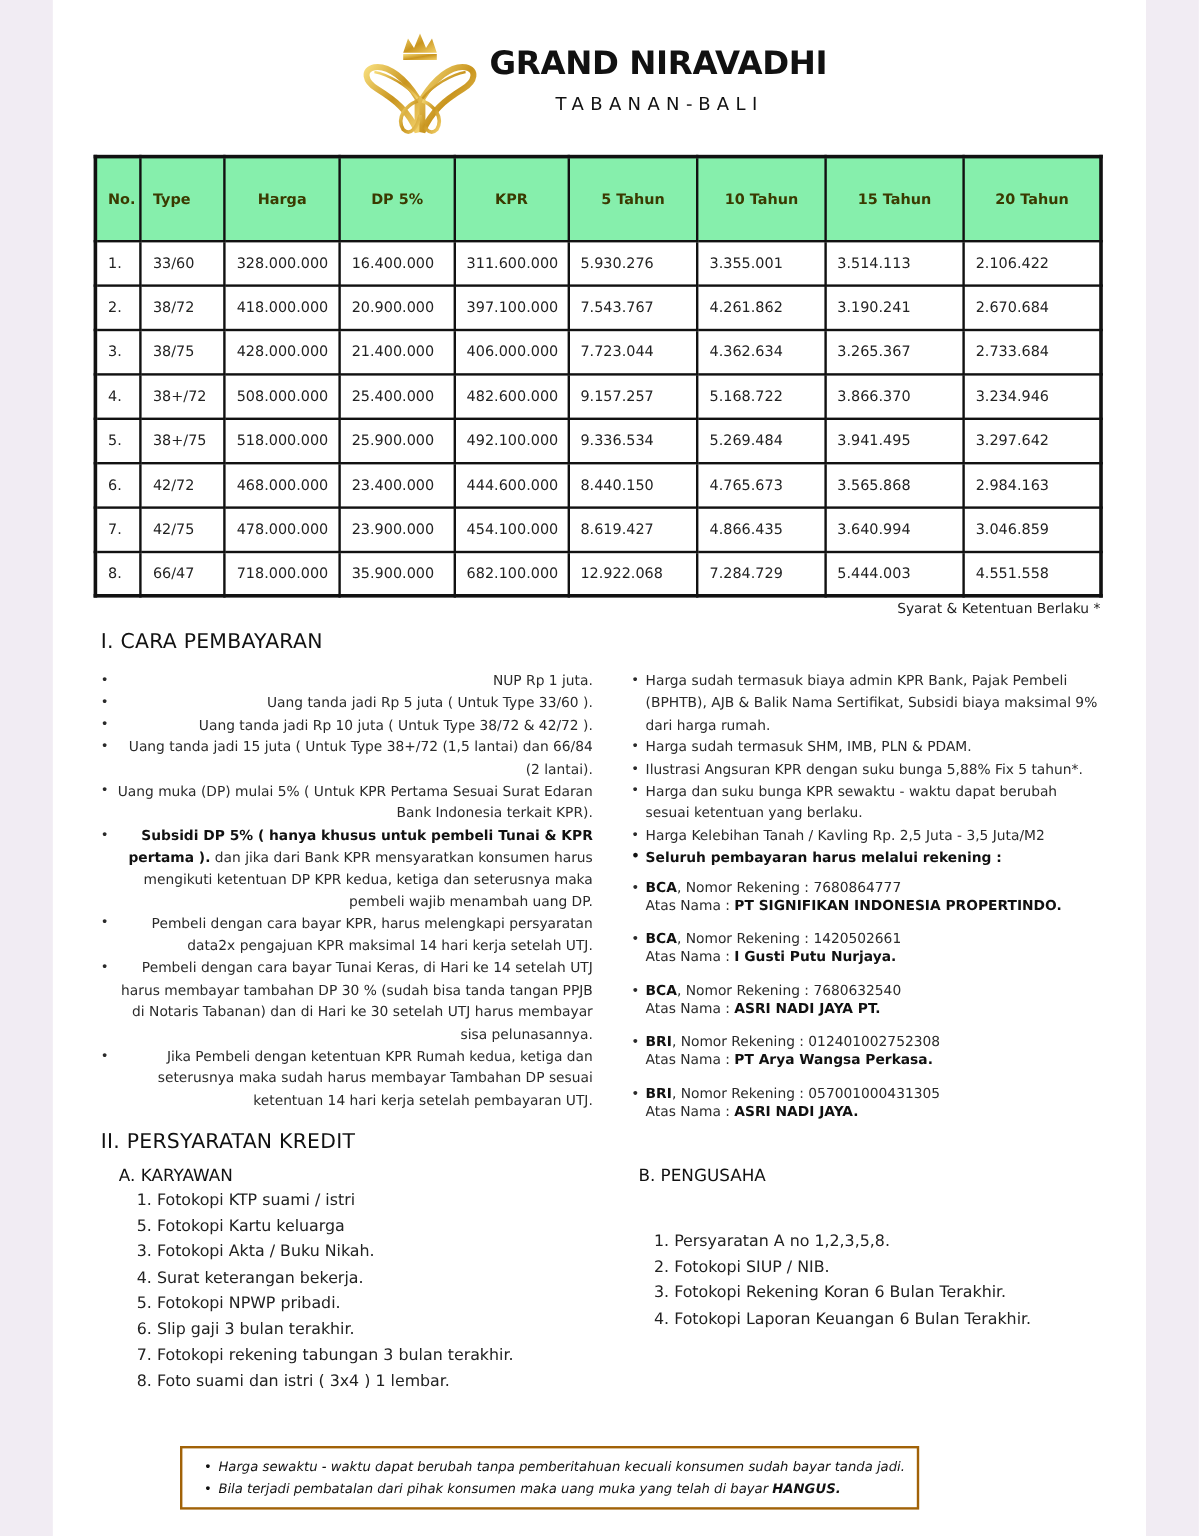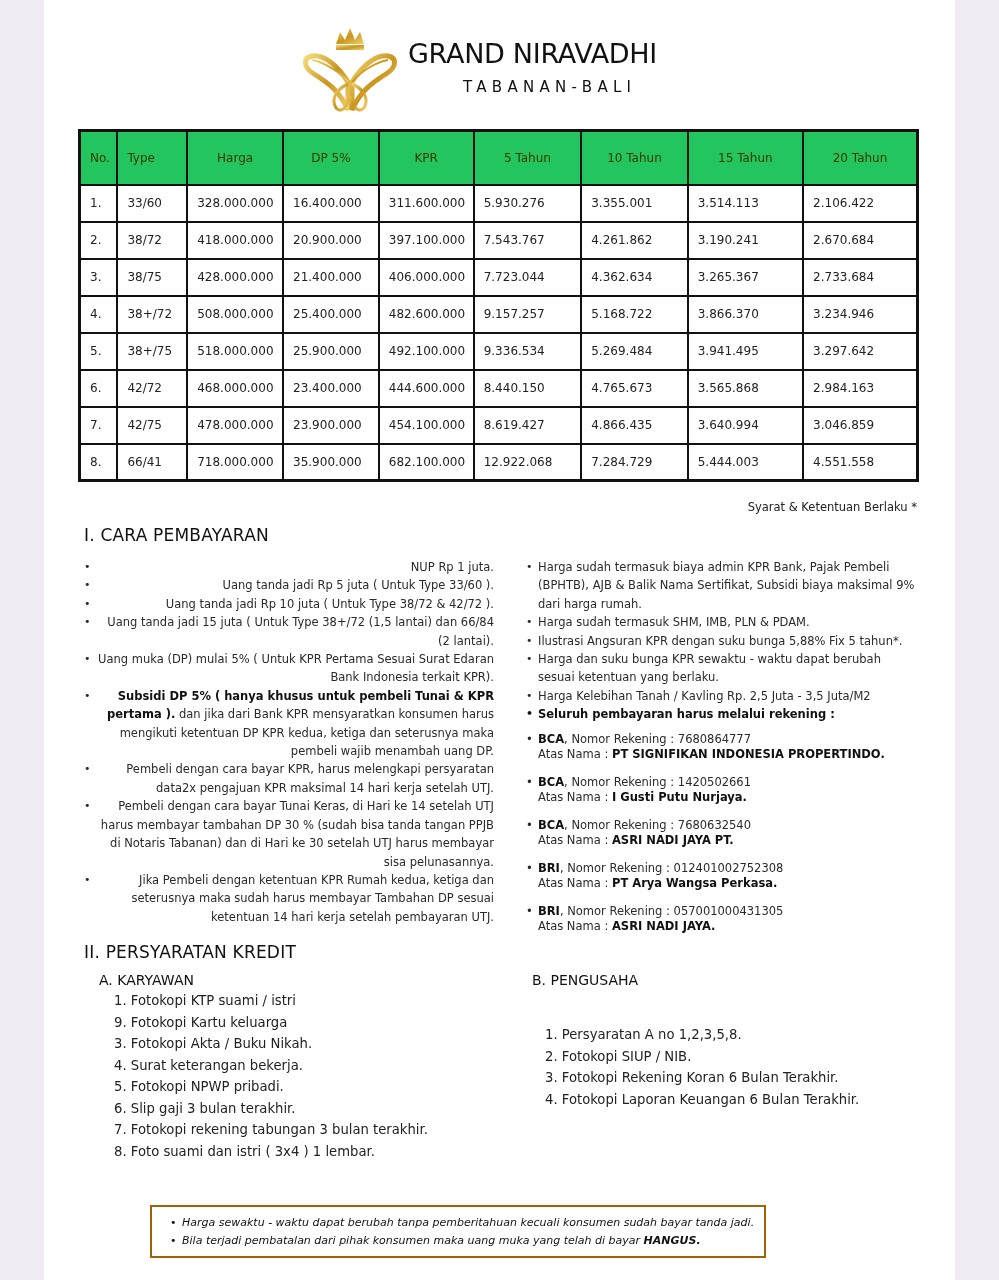--- a/index.html
+++ b/index.html
@@ -20,21 +20,21 @@
   
   .logo {
     position: absolute;
     left: 300px; top: 22px;
     width: 100px; height: 96px;
   }
   .brand-title {
     position: absolute;
     left: 408px; top: 38px;
     font-family: "DejaVu Sans", sans-serif;
-    font-weight: normal;
+    font-weight: bold;
     font-size: 27px;
     letter-spacing: -0.3px;
     color: #111;
     white-space: nowrap;
   }
   .brand-sub {
     position: absolute;
     left: 463px; top: 78px;
     font-family: "DejaVu Sans", sans-serif;
     font-weight: normal;
@@ -53,23 +53,23 @@
     border: 3px solid #111;
   }
   table.price th, table.price td {
     border: 2px solid #111;
     padding: 0 0 0 9px;
     text-align: left;
     white-space: nowrap;
     color: #222;
   }
   table.price thead th {
-    background: #22c55e;
-    height: 54px;
-    font-weight: normal;
+    background: #86efac;
+    height: 70px;
+    font-weight: bold;
     font-size: 12px;
     color: #3a3a00;
     text-align: center;
     padding: 0;
   }
   table.price thead th.left { text-align: left; padding-left: 9px; }
   table.price td { height: 37px; }
   col.c0 { width: 38px; } col.c1 { width: 70px; } col.c2 { width: 96px; }
   col.c3 { width: 96px; } col.c4 { width: 95px; } col.c5 { width: 108px; }
   col.c6 { width: 107px; } col.c7 { width: 116px; } col.c8 { width: 115px; }
@@ -265,21 +265,21 @@
       <td>478.000.000</td>
       <td>23.900.000</td>
       <td>454.100.000</td>
       <td>8.619.427</td>
       <td>4.866.435</td>
       <td>3.640.994</td>
       <td>3.046.859</td>
     </tr>
     <tr>
       <td>8.</td>
-      <td>66/41</td>
+      <td>66/47</td>
       <td>718.000.000</td>
       <td>35.900.000</td>
       <td>682.100.000</td>
       <td>12.922.068</td>
       <td>7.284.729</td>
       <td>5.444.003</td>
       <td>4.551.558</td>
     </tr>
   </tbody>
 </table>
@@ -329,21 +329,21 @@
     <span class="b">BRI</span><span>, Nomor Rekening : </span><span>057001000431305</span><br>
     <span>Atas Nama : </span><span class="b">ASRI NADI JAYA.</span>
   </li>
 </ul>
 
 <div class="h1" style="left:84px; top:942px;">II. PERSYARATAN KREDIT</div>
 
 <div class="sub-h" style="left:99px; top:972px;">A. KARYAWAN</div>
 <ol class="req" style="left:114px; top:990px;">
   <li>1. Fotokopi KTP suami / istri</li>
-  <li>9. Fotokopi Kartu keluarga</li>
+  <li>5. Fotokopi Kartu keluarga</li>
   <li>3. Fotokopi Akta / Buku Nikah.</li>
   <li>4. Surat keterangan bekerja.</li>
   <li>5. Fotokopi NPWP pribadi.</li>
   <li>6. Slip gaji 3 bulan terakhir.</li>
   <li>7. Fotokopi rekening tabungan 3 bulan terakhir.</li>
   <li>8. Foto suami dan istri ( 3x4 ) 1 lembar.</li>
 </ol>
 
 <div class="sub-h" style="left:532px; top:972px;">B. PENGUSAHA</div>
 <ol class="req" style="left:545px; top:990px;margin-top:34px;">

